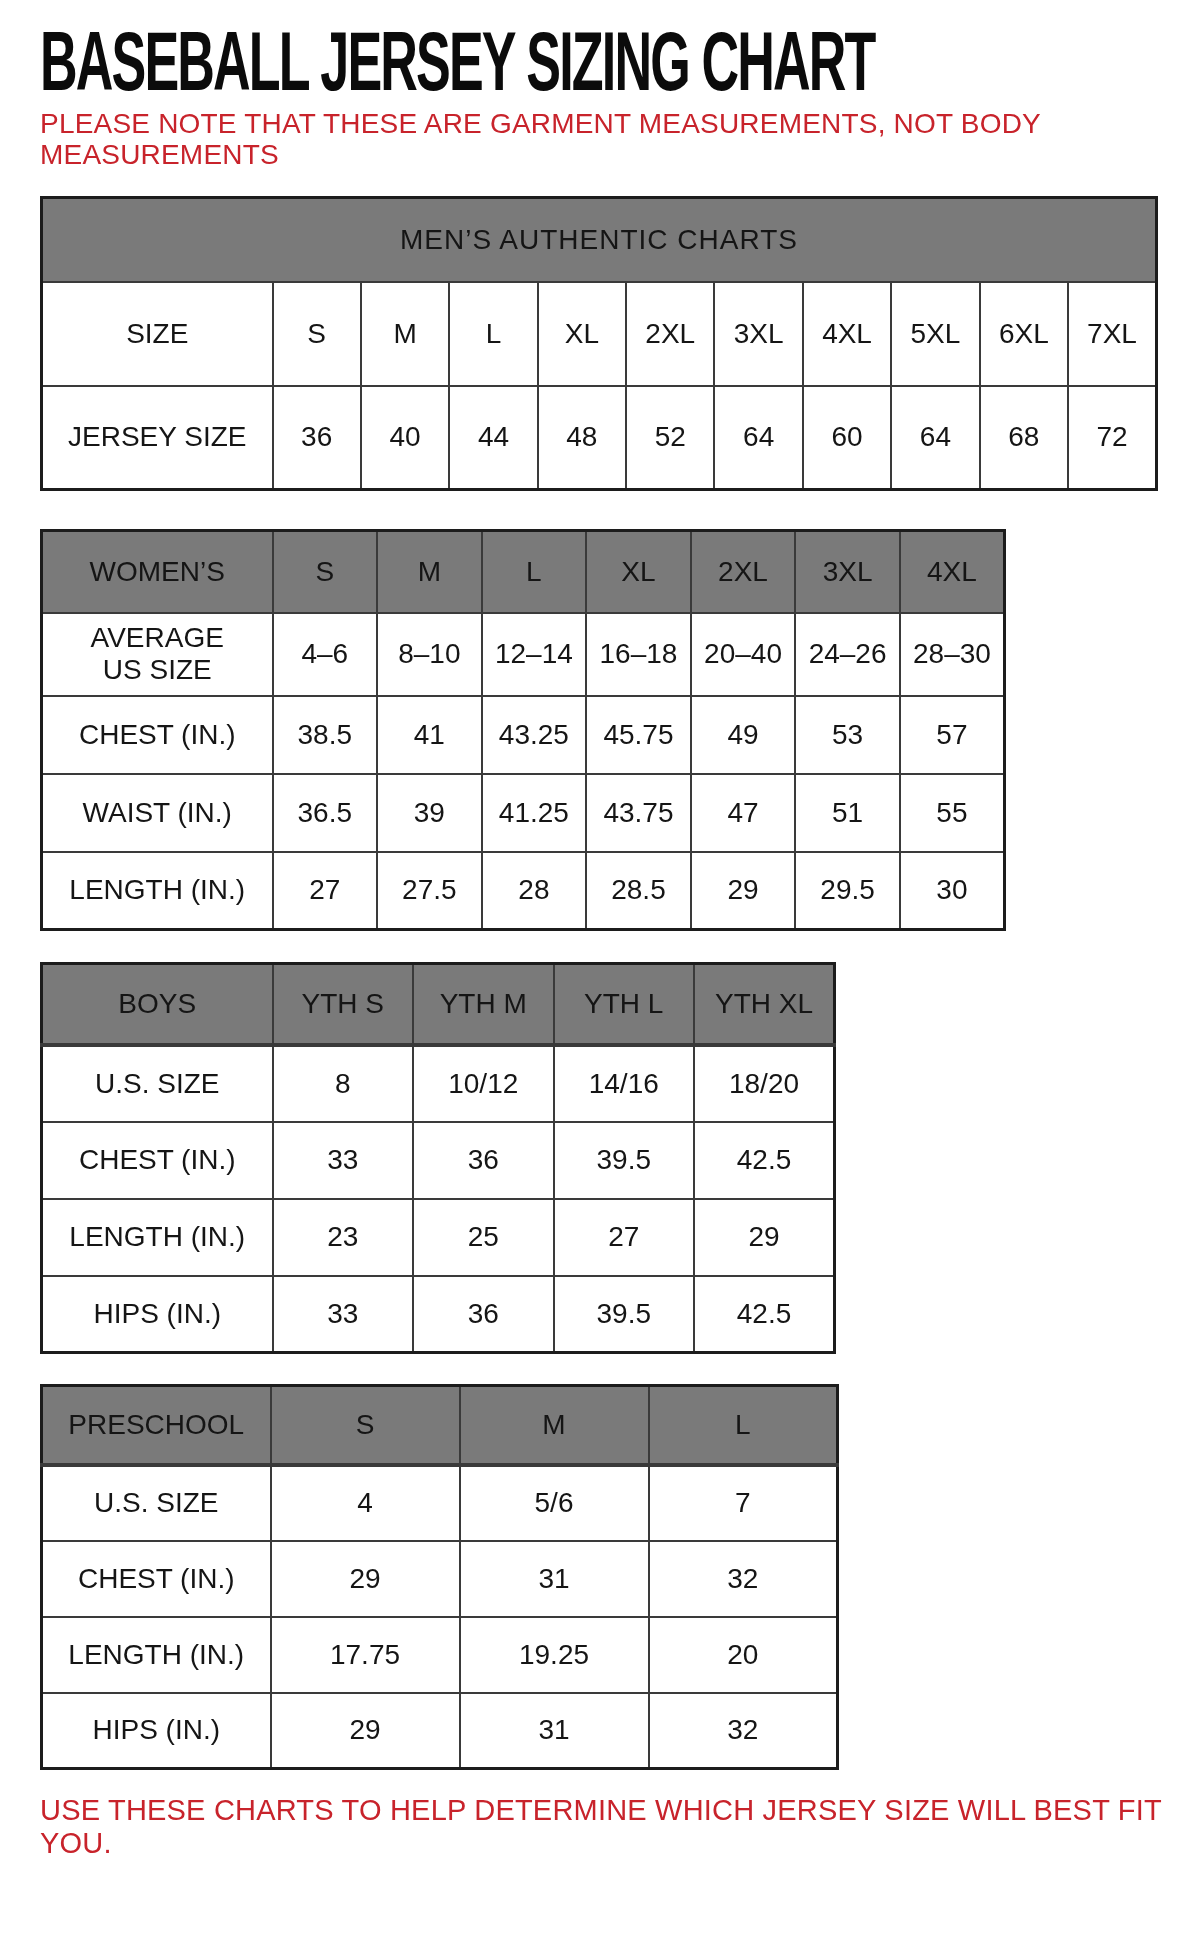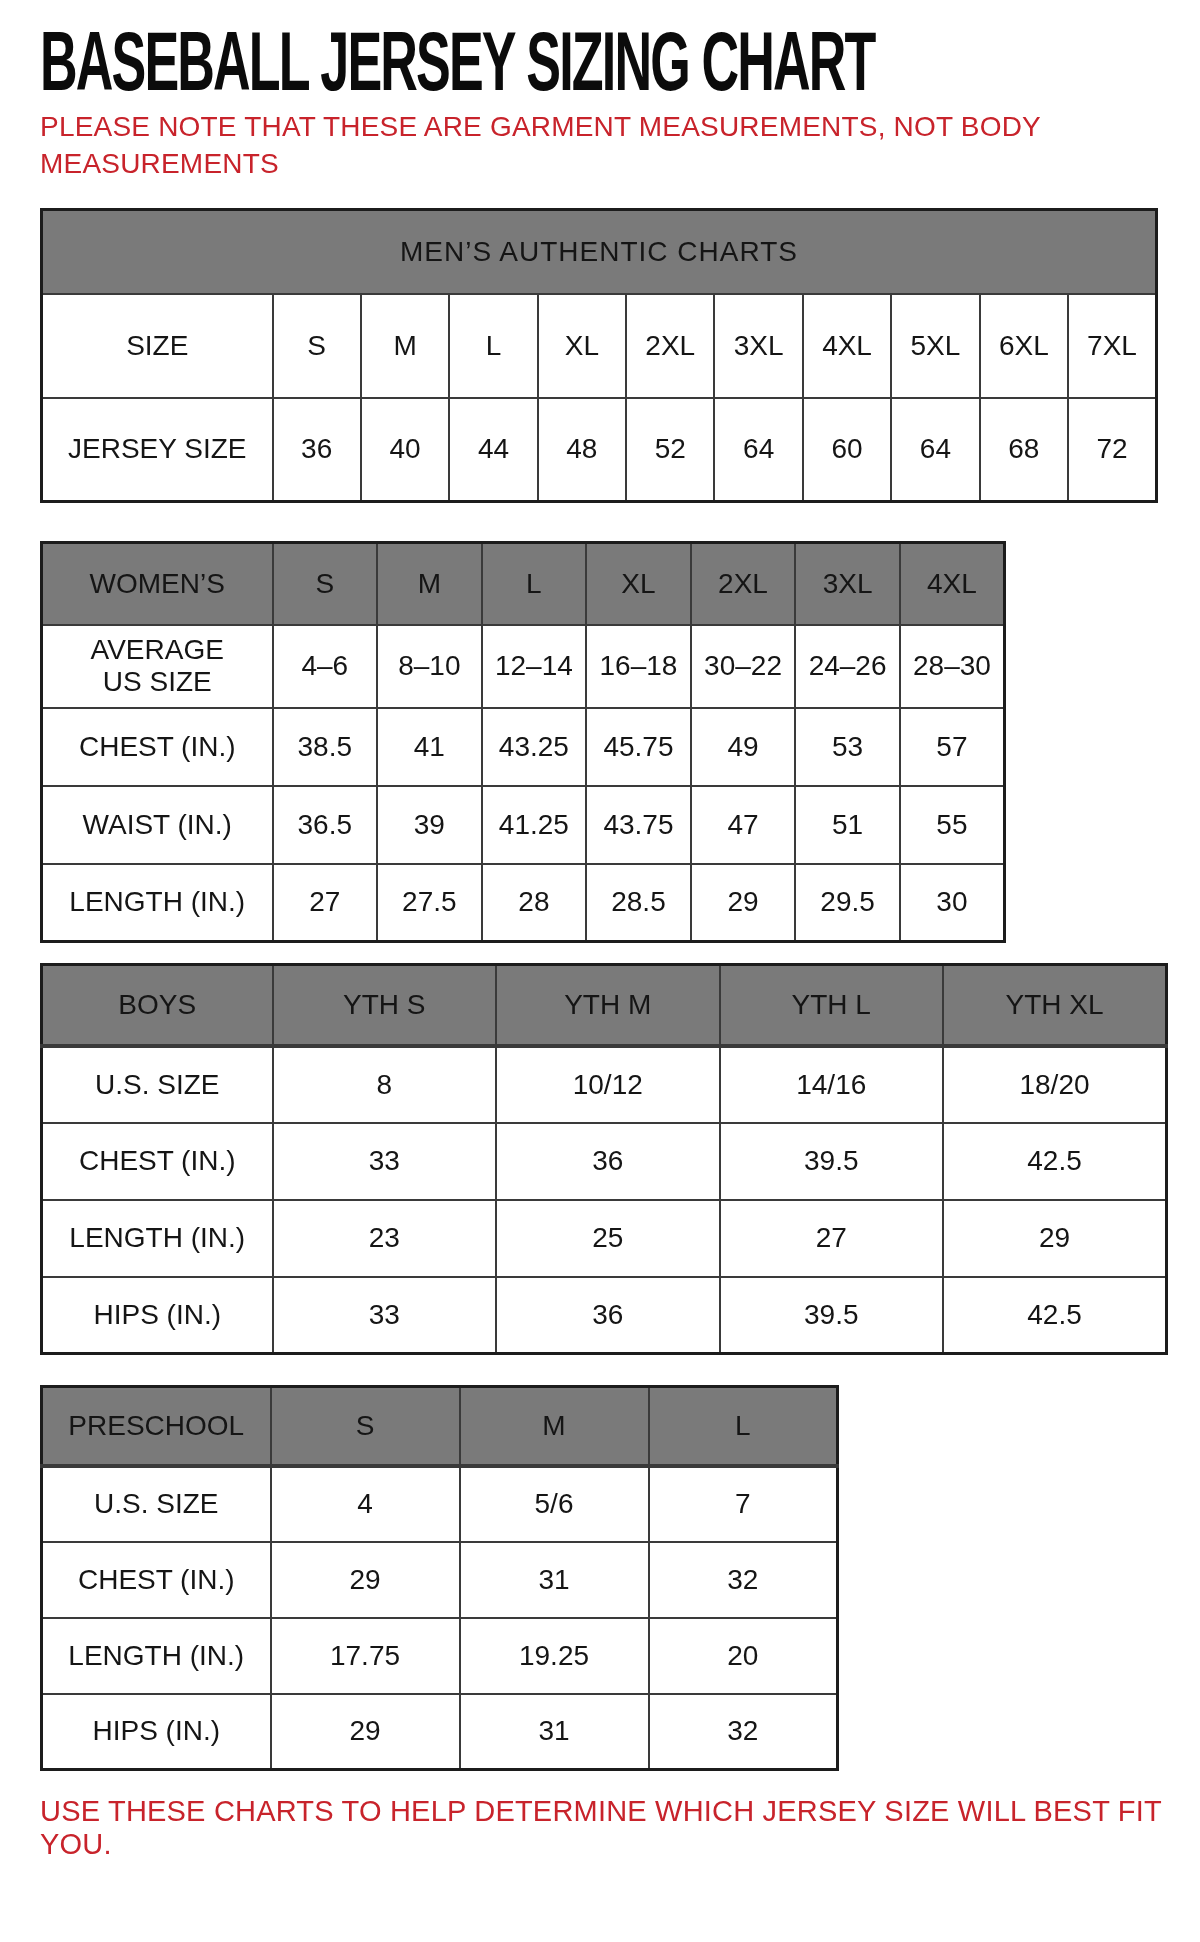--- a/index.html
+++ b/index.html
@@ -10,36 +10,36 @@
   }
   html,body{margin:0;padding:0;background:#ffffff;}
   body{width:1200px;height:1942px;overflow:hidden;font-family:"Liberation Sans",sans-serif;}
   .page{box-sizing:border-box;width:1200px;height:1942px;padding:28px 30px 8px 40px;background:#fff;}
 
   .title-wrap{height:66px;}
   .title{display:inline-block;margin:0;font-size:84px;font-weight:700;letter-spacing:-3px;
          line-height:66px;transform:scaleX(0.62);transform-origin:left bottom;
          white-space:nowrap;color:#0b0b0b;}
 
-  .note{margin:14px 0 0 0;color:var(--red);font-size:28px;line-height:37px;
+  .note{margin:14px 0 0 0;color:var(--red);font-size:28px;line-height:31px;
         white-space:pre-line;letter-spacing:0.2px;}
 
   table.t{border-collapse:collapse;table-layout:fixed;border:3px solid #1c1c1c;}
   table.t td{border:2px solid var(--line);text-align:center;vertical-align:middle;
              font-size:28px;color:#151515;padding:0;overflow:hidden;}
   td.lbl{white-space:pre-line;line-height:32px;}
   td.banner{background:var(--gray);color:#ffffff;font-size:35px;letter-spacing:1px;
             border-bottom:3px solid var(--line-dark);}
   td.ghead{background:var(--gray);color:#ffffff;font-size:29px;
            border-bottom:3px solid var(--line-dark);}
   .t-boys td.ghead,.t-pre td.ghead{border-bottom-width:4px;}
 
   .t-mens{margin-top:26px;width:1118px;}
   .t-womens{margin-top:38px;width:966px;}
-  .t-boys{margin-top:20px;width:1128px;}
+  .t-boys{margin-top:31px;width:796px;}
   .t-pre{margin-top:30px;width:799px;}
 
   .t-mens col:first-child{width:231px;}
   .t-womens col:first-child{width:231px;}
   .t-boys col:first-child{width:231px;}
   .t-pre col:first-child{width:229px;}
 
   .t-mens tr{height:104px;}   .t-mens tr.banner-row{height:84px;}
   .t-womens tr{height:78px;} .t-womens tr.hdr{height:82px;} .t-womens tr:nth-child(2){height:83px;}
   .t-boys tr{height:77px;}   .t-boys tr.hdr{height:81px;}
@@ -125,21 +125,21 @@
           <td class="ghead">3XL</td>
           <td class="ghead">4XL</td>
         </tr>
         <tr>
           <td class="lbl">AVERAGE
 US SIZE</td>
           <td class="val">4–6</td>
           <td class="val">8–10</td>
           <td class="val">12–14</td>
           <td class="val">16–18</td>
-          <td class="val">30–22</td>
+          <td class="val">20–40</td>
           <td class="val">24–26</td>
           <td class="val">28–30</td>
         </tr>
         <tr>
           <td class="lbl">CHEST (IN.)</td>
           <td class="val">38.5</td>
           <td class="val">41</td>
           <td class="val">43.25</td>
           <td class="val">45.75</td>
           <td class="val">49</td>

